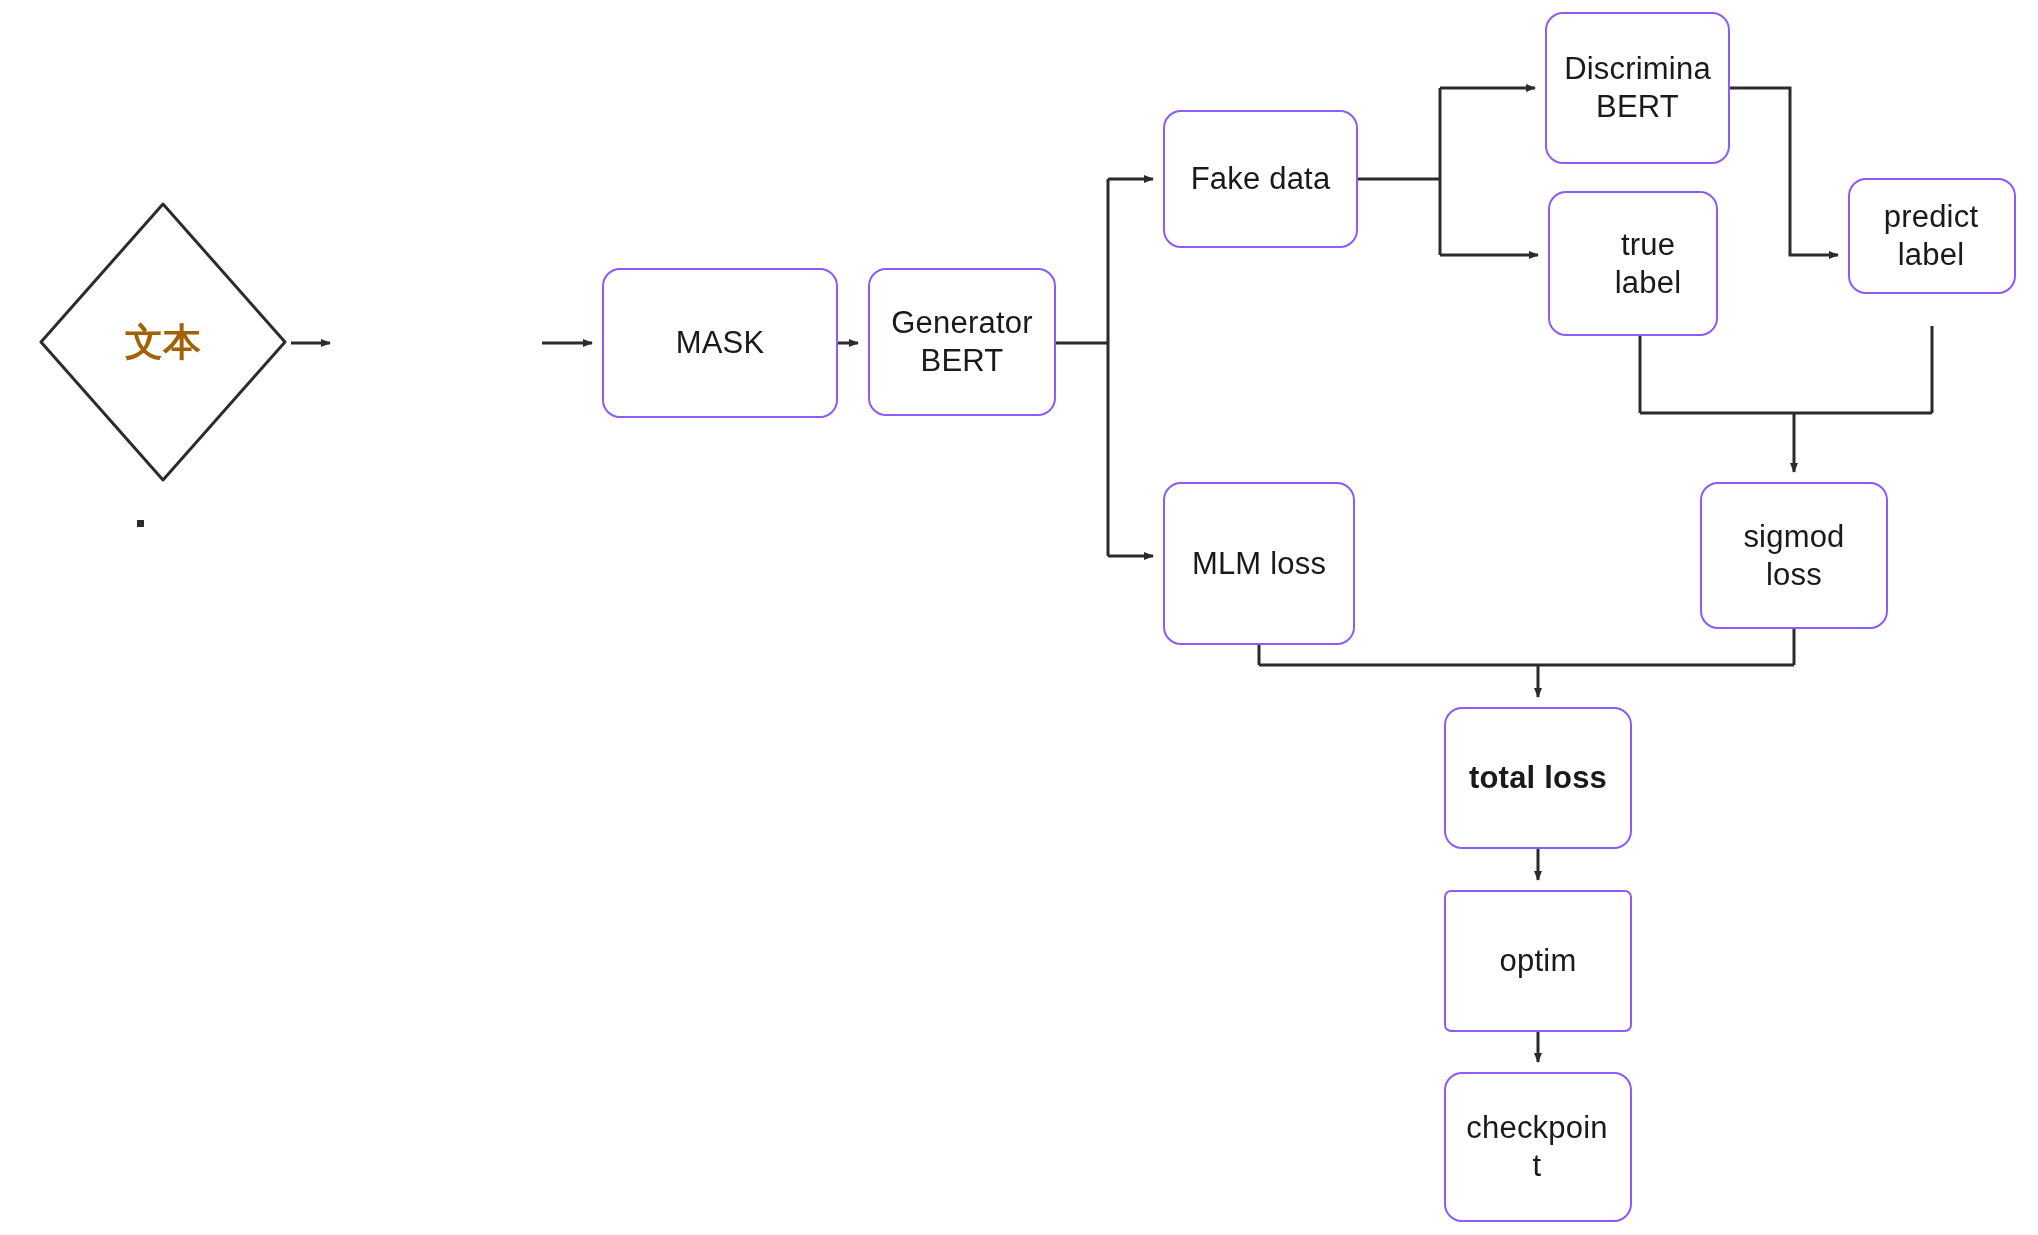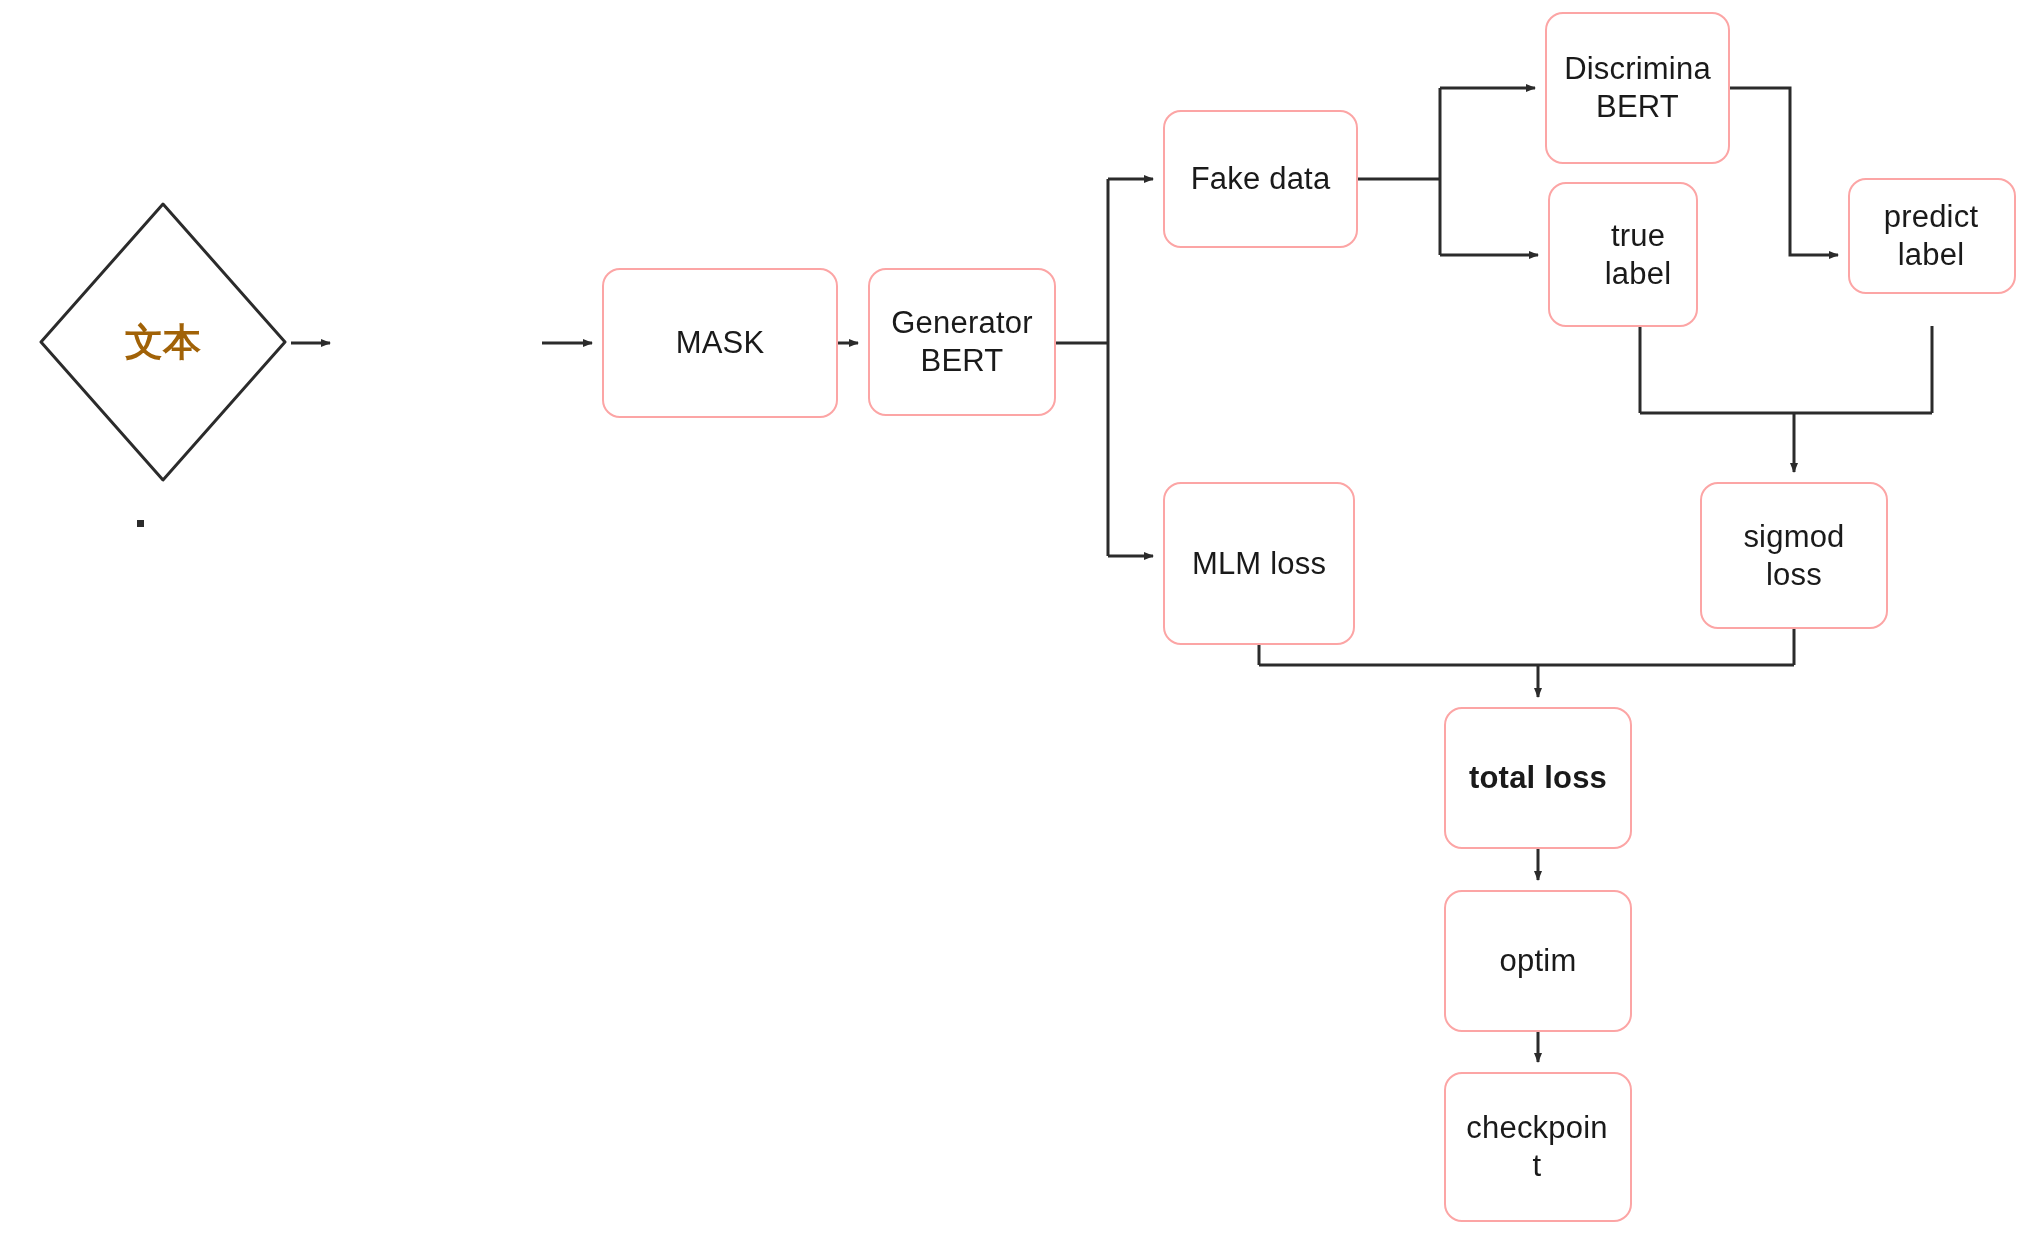--- a/index.html
+++ b/index.html
@@ -27,21 +27,21 @@
   }
   .node {
     position: absolute;
     box-sizing: border-box;
     display: flex;
     align-items: center;
     justify-content: center;
     text-align: center;
     color: #1a1a1a;
     background: #ffffff;
-    border: 2px solid #fca5a5;
+    border: 2px solid #8b5cf6;
     border-radius: 18px;
     font-size: 31px;
     line-height: 1.22;
     letter-spacing: 0.2px;
     padding: 4px 10px;
     white-space: pre-line;
     z-index: 2;
   }
   .diamond-wrap {
     position: absolute;
@@ -137,30 +137,30 @@
   <div class="node" style="left:602px; top:268px; width:236px; height:150px;">MASK</div>
 
   <div class="node" style="left:868px; top:268px; width:188px; height:148px;">Generator
 BERT</div>
 
   <div class="node" style="left:1163px; top:110px; width:195px; height:138px;">Fake data</div>
 
   <div class="node" style="left:1545px; top:12px; width:185px; height:152px;">Discrimina
 BERT</div>
 
-  <div class="node" style="left:1548px; top:182px; width:150px; height:145px;padding-left:40px;">true label</div>
+  <div class="node" style="left:1548px; top:191px; width:170px; height:145px;padding-left:40px;">true label</div>
 
   <div class="node" style="left:1848px; top:178px; width:168px; height:116px;padding-left:8px;">predict
 label</div>
 
   <div class="node" style="left:1163px; top:482px; width:192px; height:163px;">MLM loss</div>
 
   <div class="node" style="left:1700px; top:482px; width:188px; height:147px;">sigmod
 loss</div>
 
   <div class="node" style="left:1444px; top:707px; width:188px; height:142px;font-weight:bold;">total loss</div>
 
-  <div class="node" style="left:1444px; top:890px; width:188px; height:142px;">optim</div>
+  <div class="node" style="left:1444px; top:890px; width:188px; height:142px;border-radius:7px;">optim</div>
 
   <div class="node" style="left:1444px; top:1072px; width:188px; height:150px;padding-left:8px;">checkpoin
 t</div>
 
 </div>
 
 </body></html>

